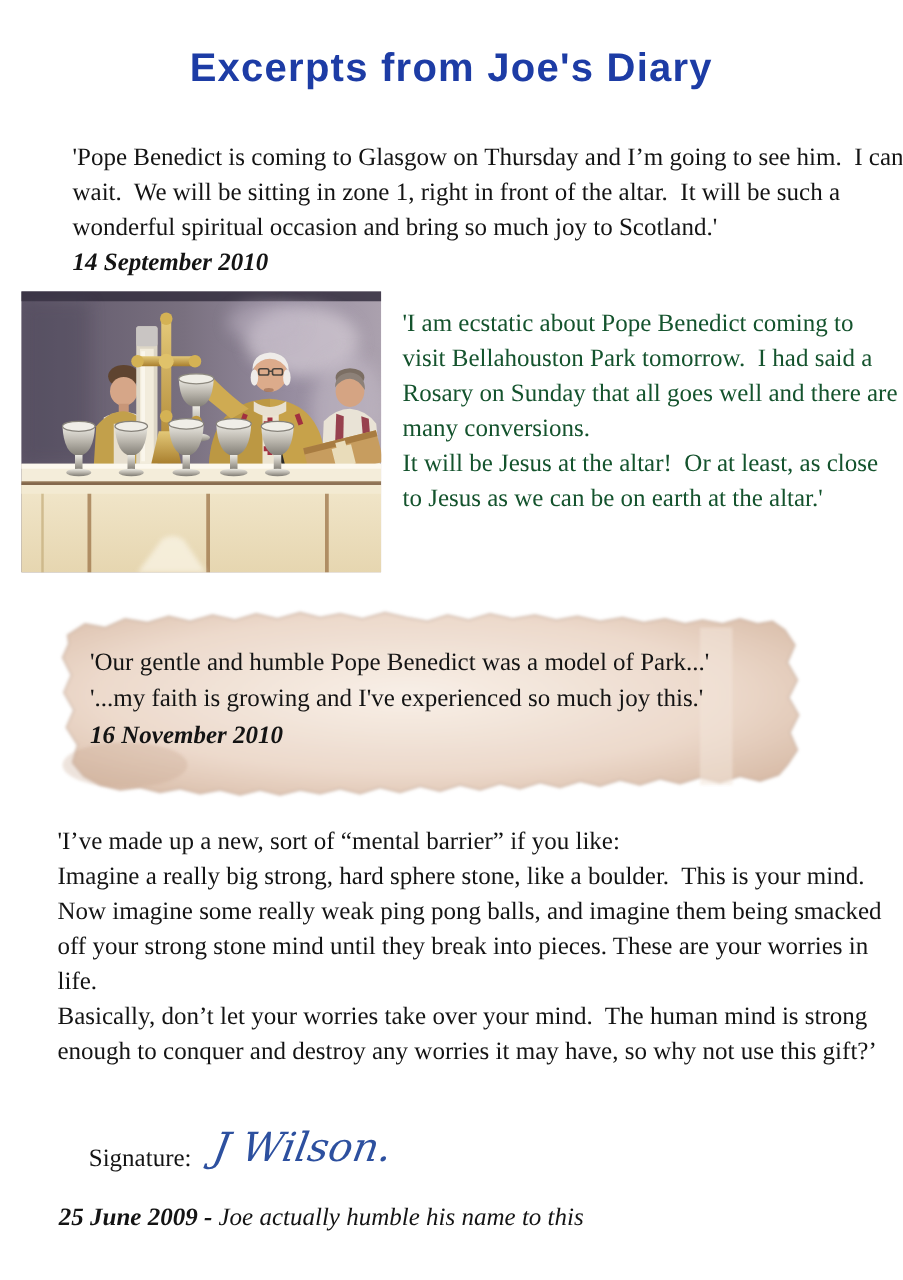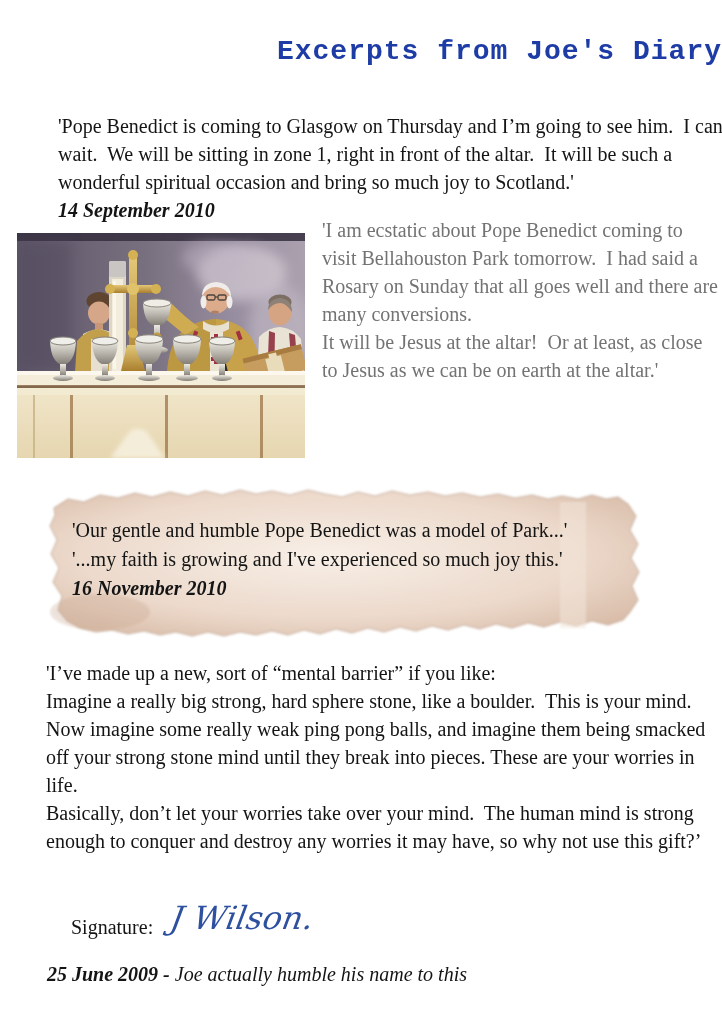--- a/index.html
+++ b/index.html
@@ -2,28 +2,28 @@
 <html><head>
 <meta charset="utf-8">
 <style>
   html,body { margin:0; padding:0; background:#ffffff; }
   .page {
     position:relative; width:722px; height:1024px; background:#ffffff;
     font-family:"Liberation Serif", serif; color:#141414; overflow:hidden;
   }
   .title {
     position:absolute; top:36px; left:0; width:100%; margin:0;
-    text-align:right; font-family:Liberation Mono, monospace;
-    font-weight:bold; font-size:28px; letter-spacing:1px; color:#1d3ca5;
+    text-align:center; font-family:Liberation Sans, sans-serif;
+    font-weight:bold; font-size:32px; letter-spacing:1px; color:#1d3ca5;
   }
   .body-text { margin:0; font-size:20px; line-height:28px; white-space:pre-wrap; }
   .date-line { margin:0; font-size:20px; line-height:28px; font-weight:bold; font-style:italic; }
   .entry1 { position:absolute; left:13px; top:112px; width:700px;margin-left:45px; }
   .photo  { position:absolute; left:17px; top:233px; width:288px; height:225px; }
-  .entry2 { position:absolute; left:322px; top:216px; width:396px; color:#737373; }
+  .entry2 { position:absolute; left:322px; top:245px; width:396px; color:#14532d; }
   .torn   { position:absolute; left:40px; top:484px; width:612px; height:162px; }
   .torn svg { position:absolute; left:0; top:0; }
   .torn-text { position:absolute; left:32px; top:32px; width:560px; }
   .torn-text p { margin:0; font-size:20px; line-height:29px; }
   .torn-text .date-line { line-height:29px; }
   .entry4 { position:absolute; left:46px; top:659px; width:660px; }
   .sig-row { position:absolute; left:47px; top:901px; height:56px; }
   .sig-label { font-size:20px; vertical-align:middle;margin-left:24px; }
   .sig-script {
     display:inline-block; font-family:"DejaVu Serif", serif; font-style:italic;

